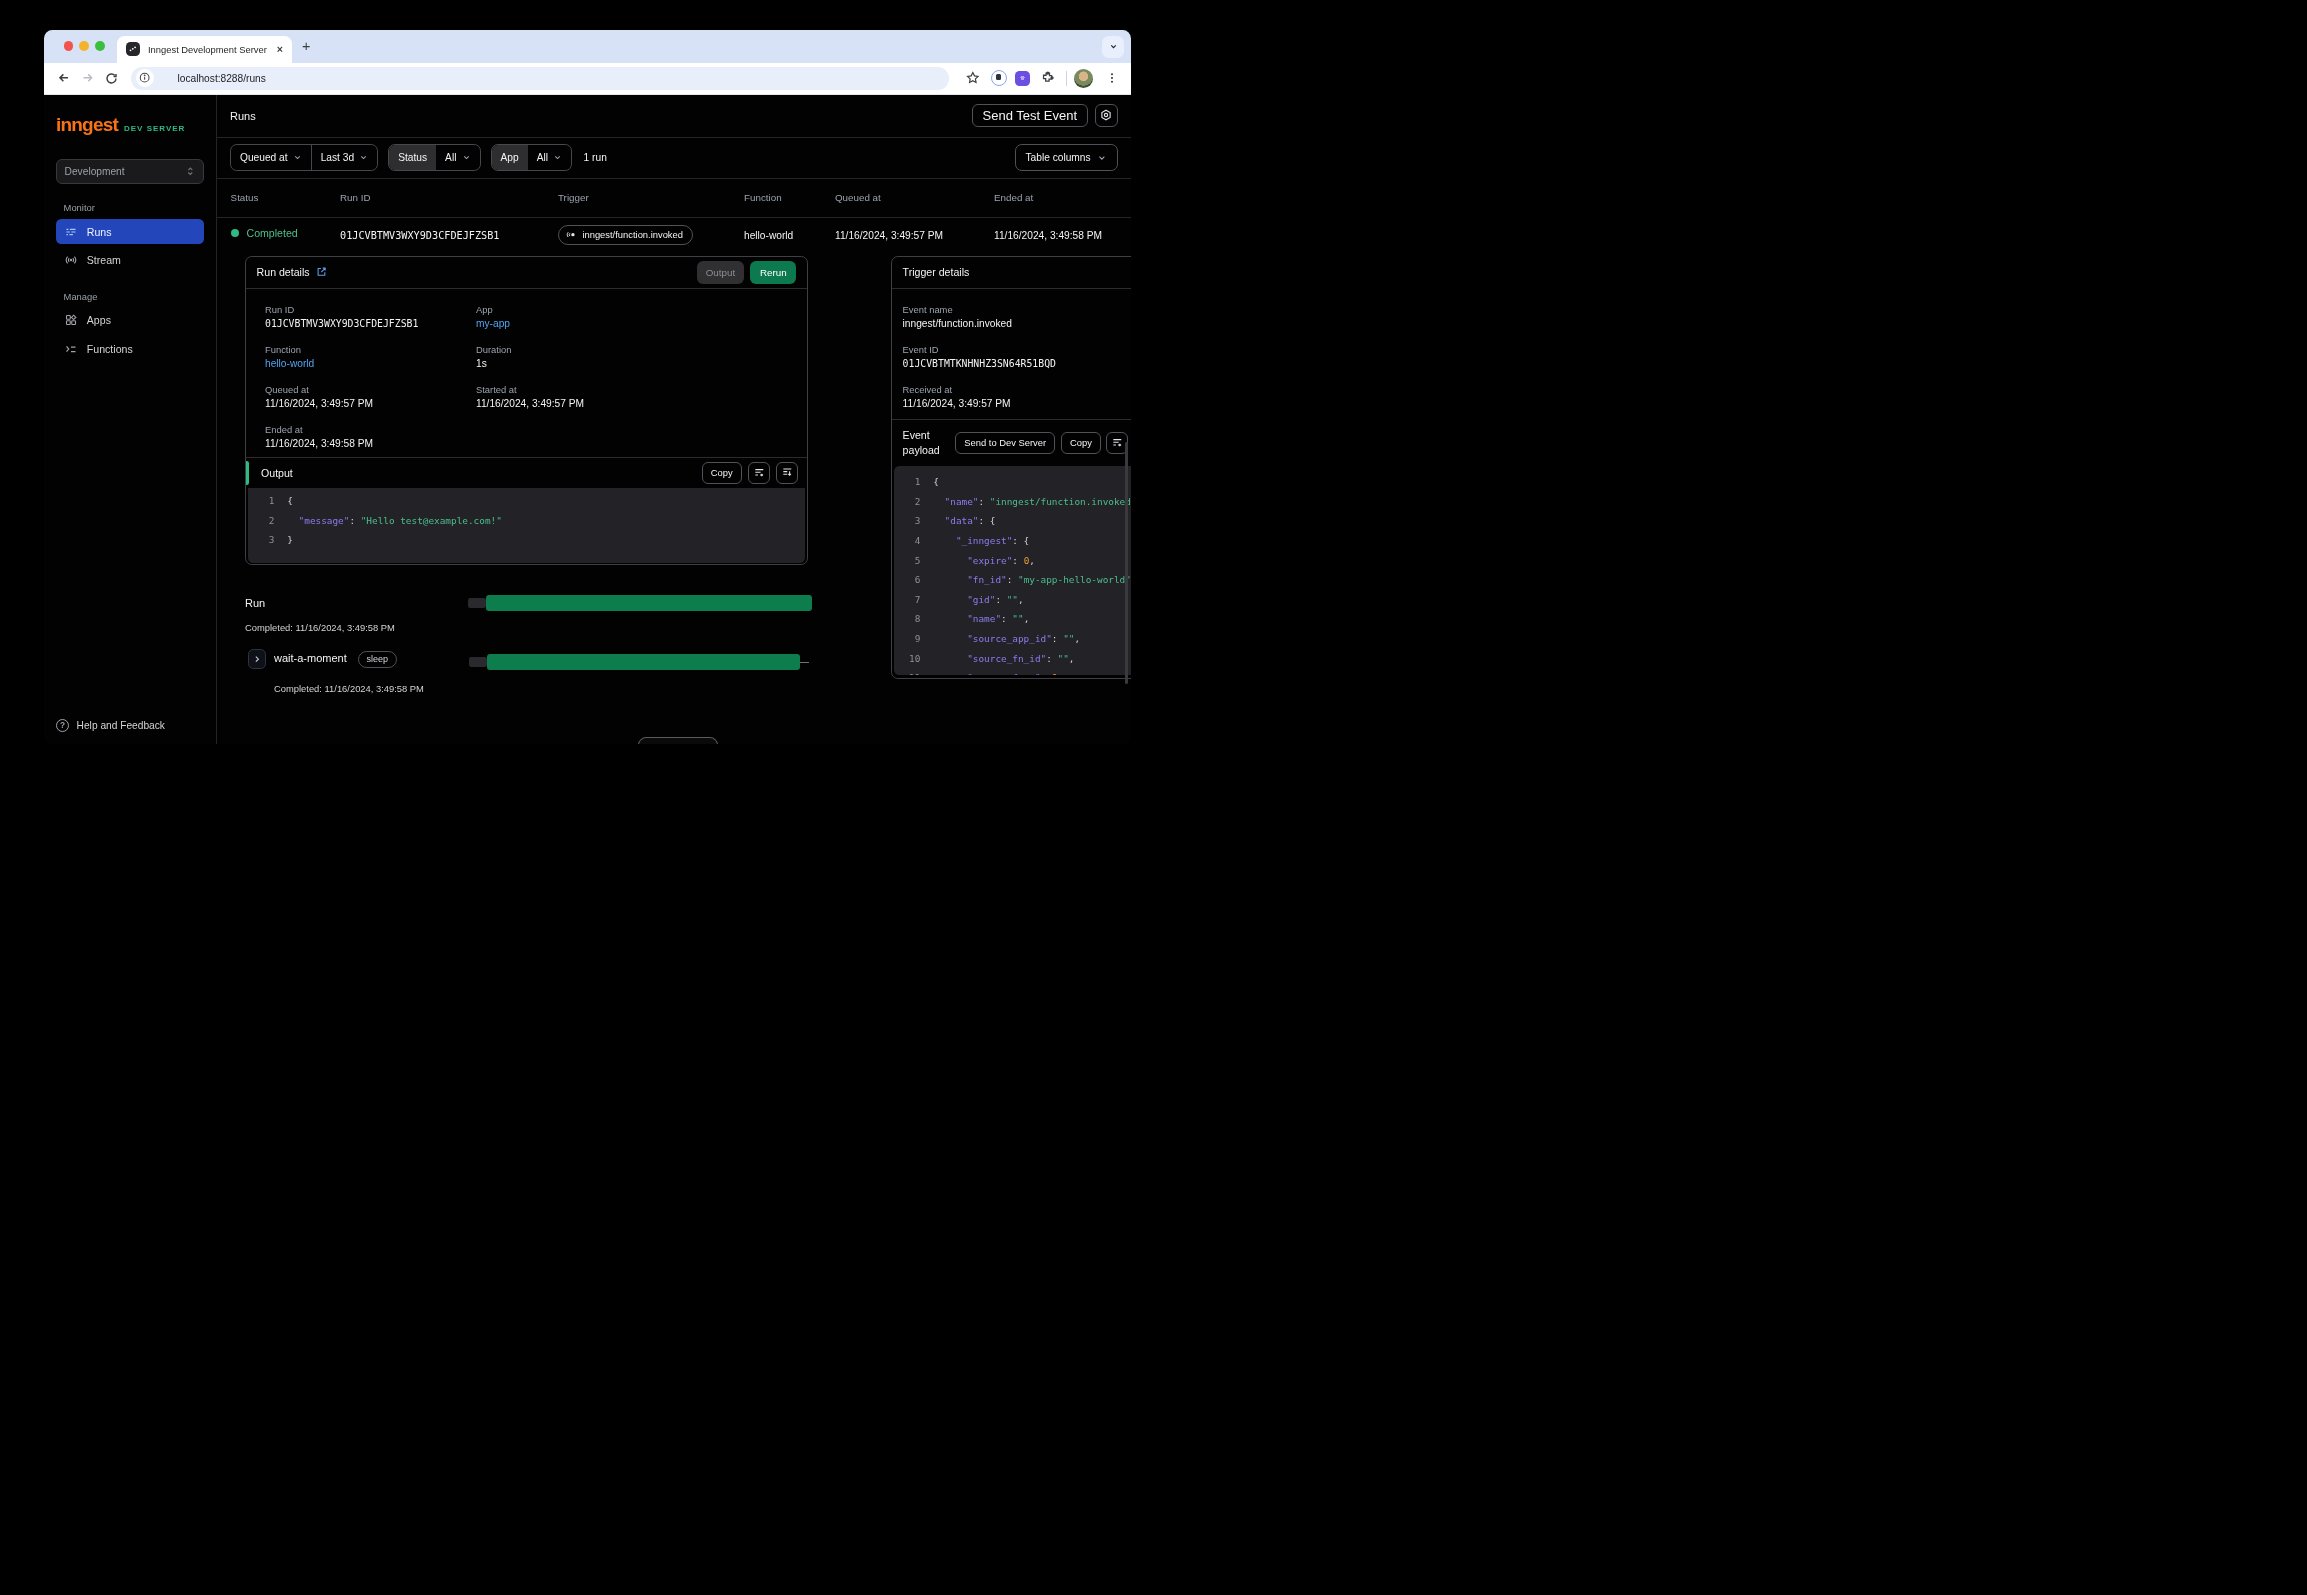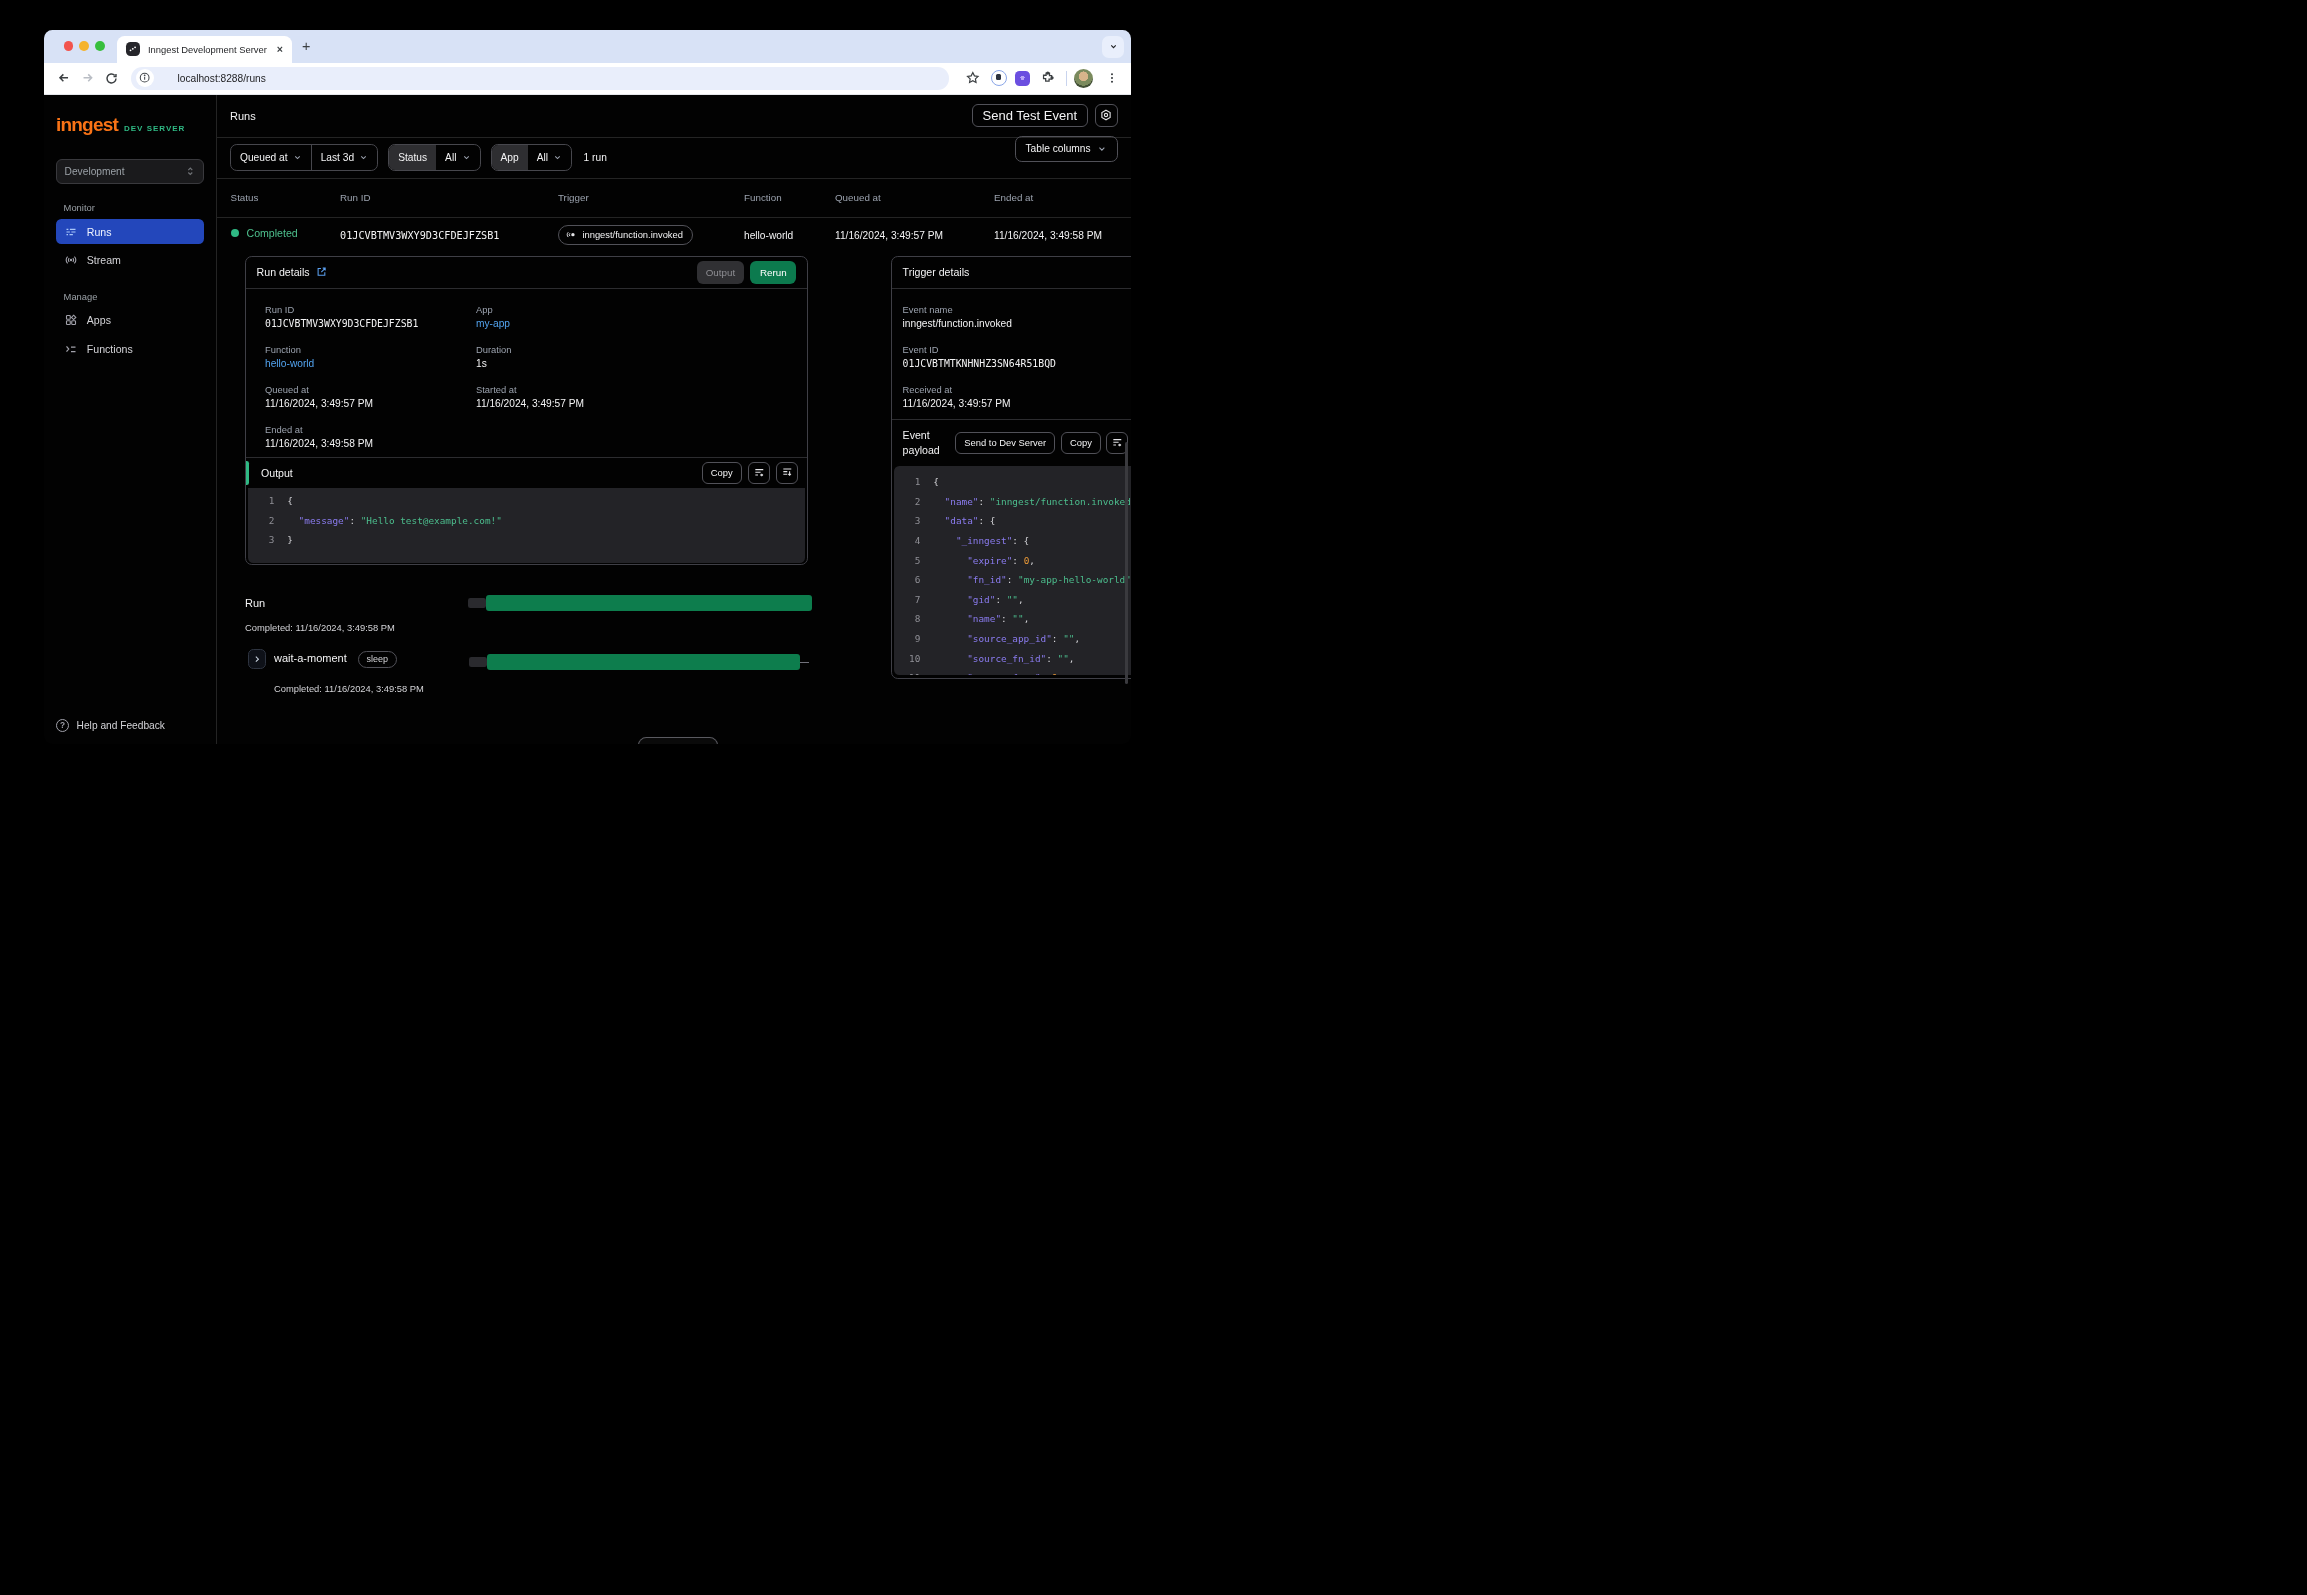--- a/index.html
+++ b/index.html
@@ -79,21 +79,21 @@
   .btn-icon { width:23.4px; padding:0; color:#e4e4e7; }
 
   .filterbar { position:absolute; top:43px; left:0; right:0; height:41px; border-bottom:0.8px solid #242424;
                display:flex; align-items:center; padding:0 13px; gap:9.8px; }
   .pill { display:flex; align-items:stretch; height:26.4px; border:0.8px solid #47474d; border-radius:6.8px; overflow:hidden; }
   .pill-seg { display:flex; align-items:center; gap:5.3px; padding:0 9px; color:#f4f4f5; font-size:10.2px; }
   .pill-seg .chev { color:#9ca3af; }
   .pill-div { width:0.8px; background:#47474d; }
   .pill-seg.shaded { background:#2e2e31; }
   .run-count { color:#f4f4f5; font-size:10.2px; margin-left:1.5px; }
-  .fb-right { margin-left:auto; display:flex; align-items:flex-start; gap:5.3px; height:44px;border-radius:6px; }
+  .fb-right { margin-left:auto; display:flex; align-items:center; gap:5.3px; height:44px;border-radius:6px; }
   .fb-right .btn { height:26.4px; border-radius:6.8px; gap:6.8px; font-size:10.2px; }
 
   .thead { position:absolute; top:84px; left:0; right:0; height:39px; border-bottom:0.8px solid #242424; }
   .thead span { position:absolute; top:13px; color:#9ca3af; font-size:9.8px; }
   .trow { position:absolute; top:122px; left:0; right:0; height:39px; }
   .trow > * { position:absolute; }
   .status-cell { left:13.6px; top:10.6px; display:flex; align-items:center; gap:7.6px; }
   .status-dot { width:8.3px; height:8.3px; border-radius:50%; background:#2fb984; }
   .status-text { color:#4ec08e; font-size:10.6px; font-weight:500; }
   .cell { color:#f4f4f5; font-size:10.2px; font-weight:500; top:13px; }

